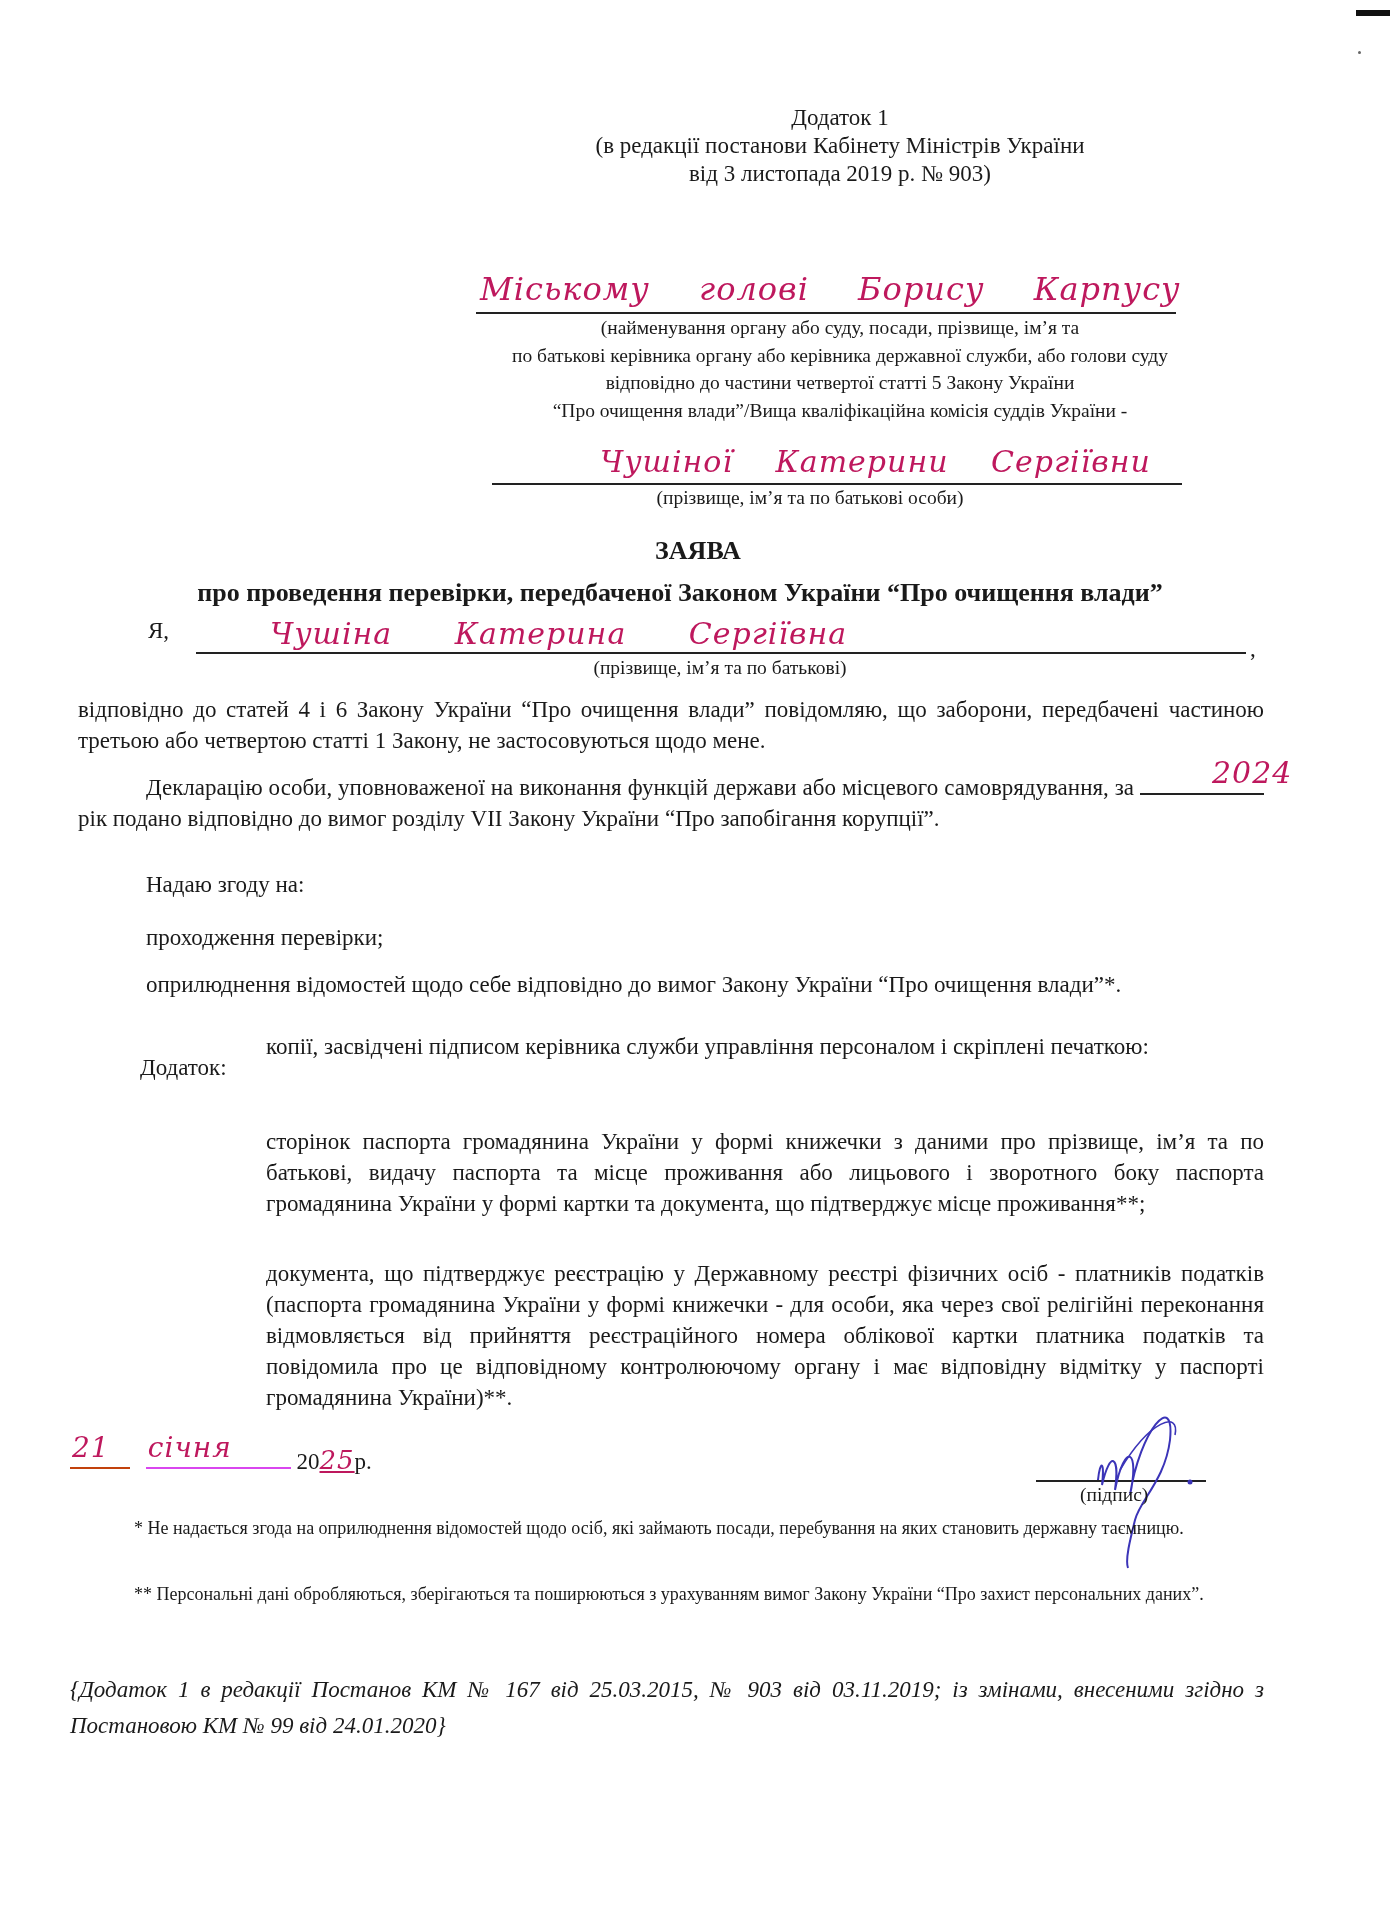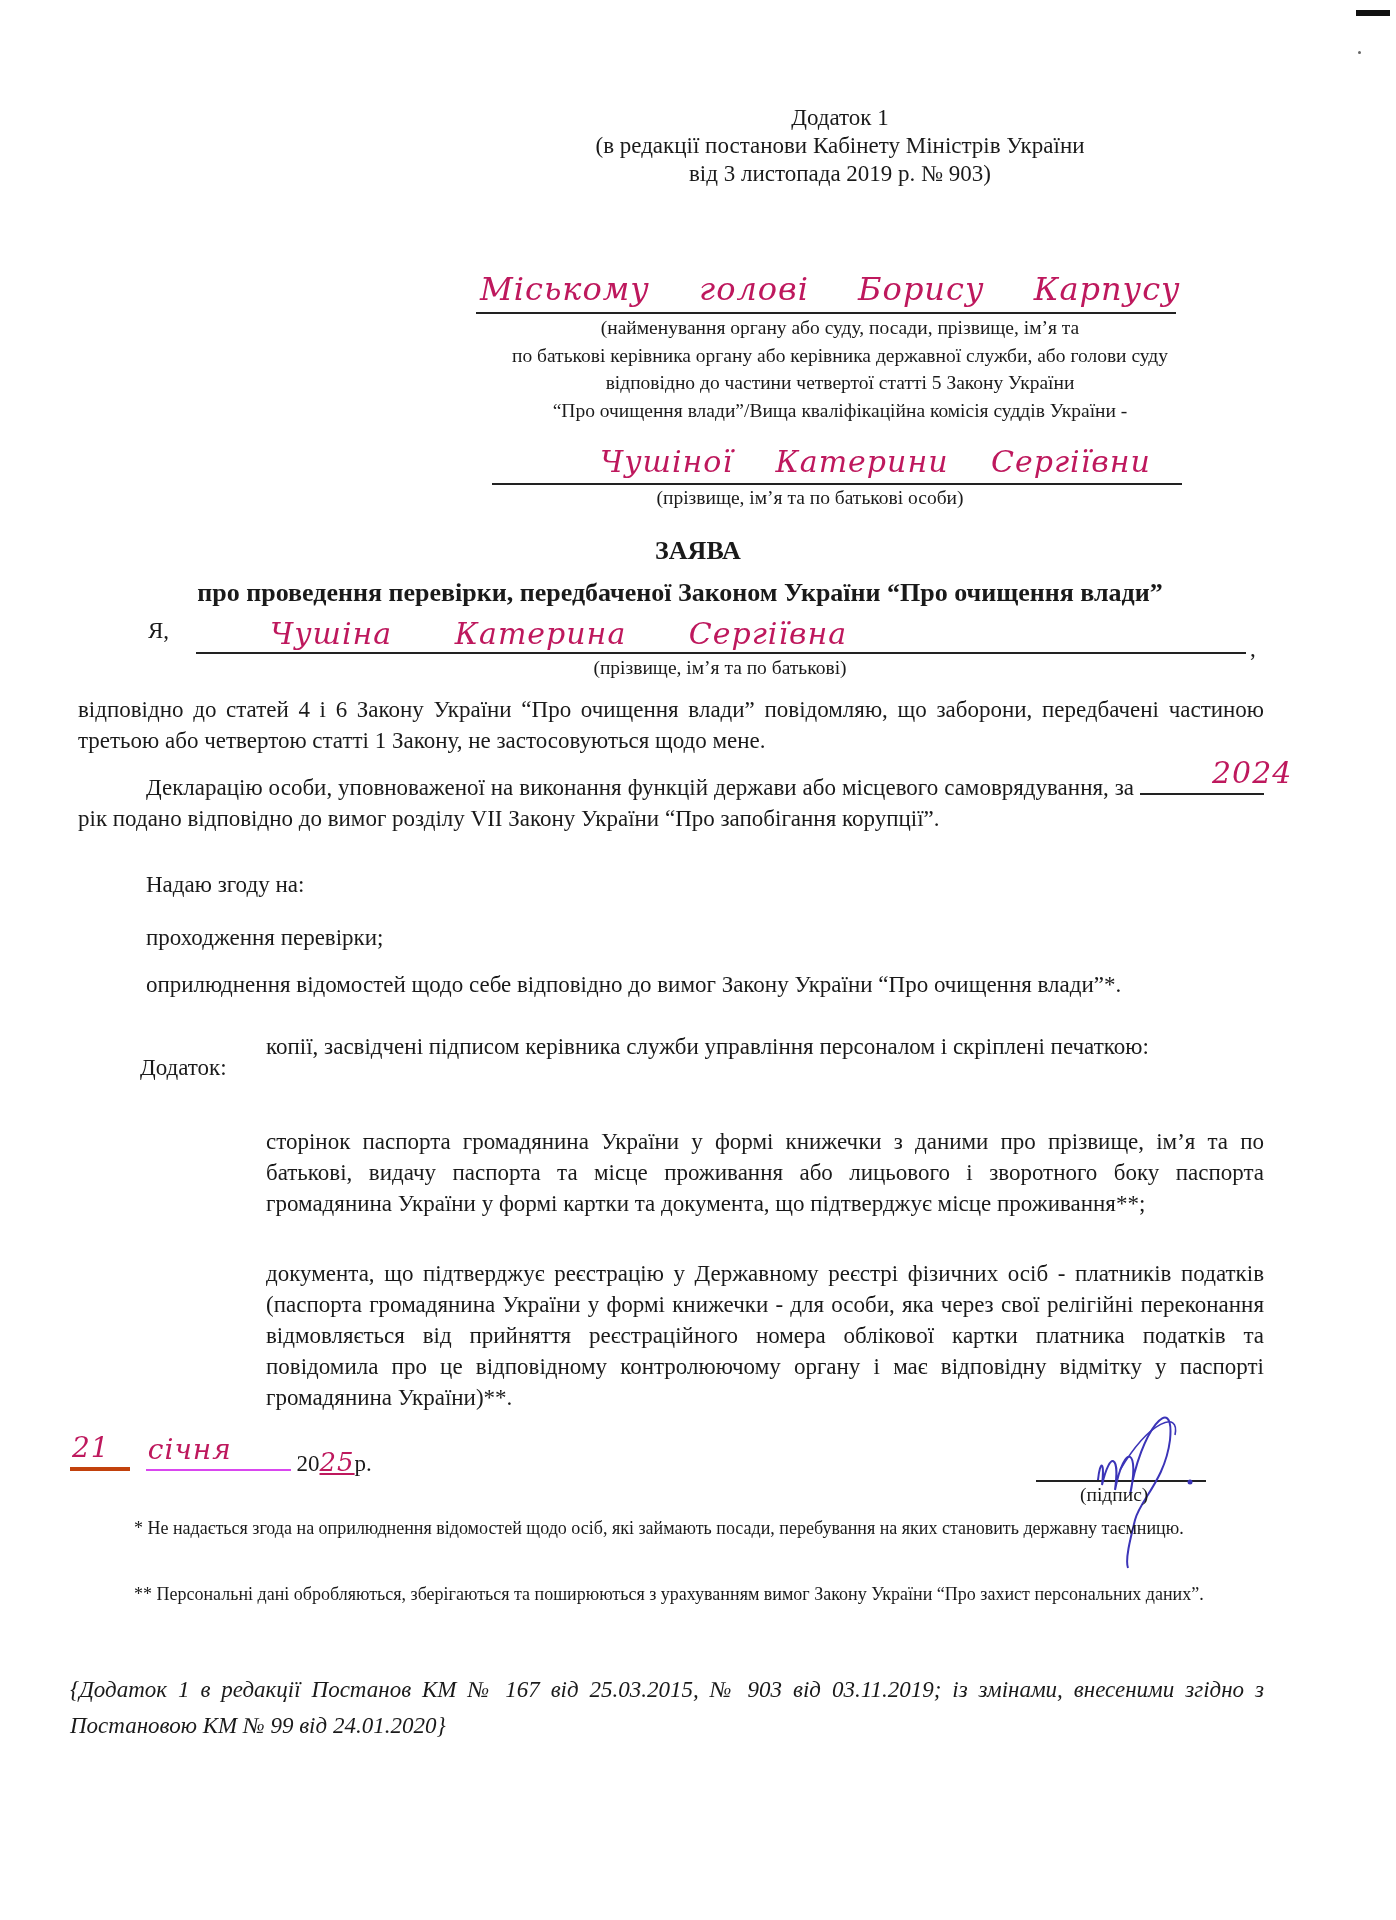--- a/index.html
+++ b/index.html
@@ -44,21 +44,21 @@
   .p4 { top: 925px; text-align: center; }
   .p5 { top: 969px; text-indent: 68px; }
 
   .att-label { position: absolute; left: 140px; top: 1055px; font-size: 23px; }
   .att-item { position: absolute; left: 266px; width: 998px; font-size: 23px; line-height: 31px; text-align: justify; }
   .a1 { top: 1009px; margin-top: 22px; }
   .a2 { top: 1126px; }
   .a3 { top: 1258px; }
 
   .date-row { position: absolute; top: 1445px; left: 70px; font-size: 23px; }
-  .date-day { display: inline-block; width: 60px; border-bottom: 4px solid #c2410c; position: relative; height: 22px; text-align: right; }
+  .date-day { display: inline-block; width: 60px; border-bottom: 2px solid #c2410c; position: relative; height: 22px; text-align: right; }
   .date-month { display: inline-block; width: 145px; border-bottom: 2px solid #d946ef; position: relative; height: 22px; margin-left: 10px; }
   .date-hw { position: absolute; left: 2px; top: -14px; font-size: 28px; }
   .date-year-hw { font-size: 26px; text-decoration: underline; }
 
   .sig-line { left: 1036px; top: 1480px; width: 170px; }
   .sig-hw { position: absolute; left: 1080px; top: 1400px; width: 120px; height: 170px; }
   .sig-caption { position: absolute; left: 1080px; top: 1484px; font-size: 19.5px; }
 
   .footnote { position: absolute; left: 78px; width: 1186px; font-size: 18px; line-height: 33px; text-align: justify; text-indent: 56px; }
   .f1 { top: 1512px; }

